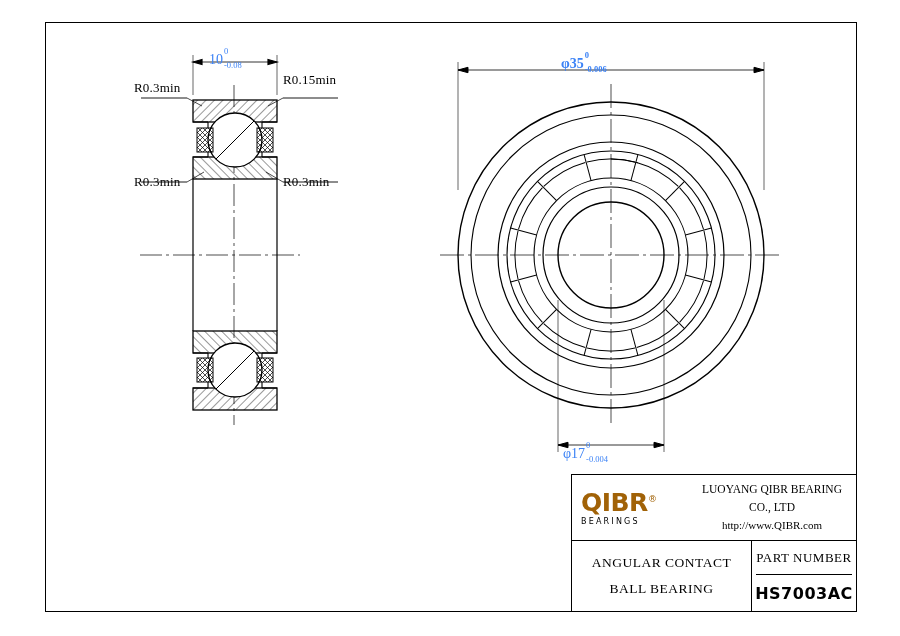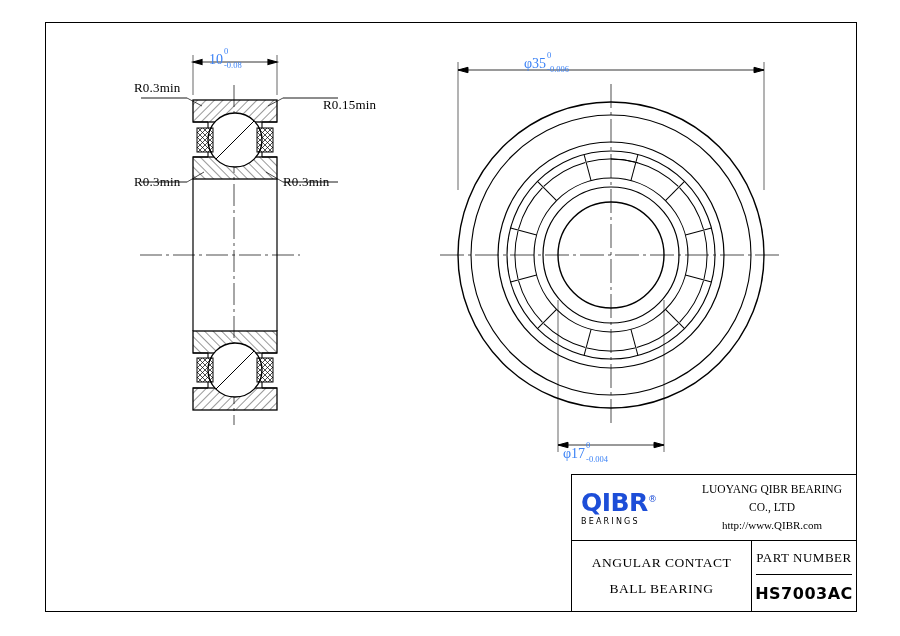--- a/index.html
+++ b/index.html
@@ -85,21 +85,21 @@
     width: 120px;
     padding-left: 9px;
     box-sizing: border-box;
   }
   .logo-main {
     font-family: "DejaVu Sans", sans-serif;
     font-weight: bold;
     font-size: 25px;
     letter-spacing: -0.5px;
     line-height: 1;
-    color: #1d4ed8;
+    color: #a16207;
   }
   .logo-main sup {
     font-size: 9px;
     vertical-align: super;
     font-weight: normal;
   }
   .logo-sub {
     font-family: "DejaVu Sans", sans-serif;
     font-size: 8px;
     letter-spacing: 2.2px;
@@ -356,29 +356,29 @@
 
       <line x1="558" y1="300" x2="558" y2="452" stroke-width="0.6"></line>
       <line x1="664" y1="300" x2="664" y2="452" stroke-width="0.6"></line>
       <line x1="558" y1="445" x2="664" y2="445" stroke-width="0.8"></line>
       <polygon points="558,445 568,442.3 568,447.7" fill="#000"></polygon>
       <polygon points="664,445 654,442.3 654,447.7" fill="#000"></polygon>
     </g>
   </svg>
 
   <div class="lbl" style="left:134px; top:80px;">R0.3min</div>
-  <div class="lbl" style="left:283px; top:97px;margin-left:40px;">R0.15min</div>
+  <div class="lbl" style="left:283px; top:72px;">R0.15min</div>
   <div class="lbl" style="left:134px; top:174px;">R0.3min</div>
   <div class="lbl" style="left:283px; top:174px;">R0.3min</div>
 
   <div class="dimstack" style="left:209px; top:52px;">
     <span class="base">10</span><span class="tolbox"><span class="up">0</span><span class="dn">-0.08</span></span>
   </div>
 
-  <div class="dimstack" style="left:524px; top:56px;">
+  <div class="dimstack" style="left:561px; top:56px;font-weight:bold;">
     <span class="base">φ</span><span class="base">35</span><span class="tolbox"><span class="up">0</span><span class="dn">-0.006</span></span>
   </div>
 
   <div class="dimstack" style="left:563px; top:426px;margin-top:20px;">
     <span class="base">φ</span><span class="base">17</span><span class="tolbox"><span class="up">0</span><span class="dn">-0.004</span></span>
   </div>
 
   <div class="titleblock">
     <div class="tb-row1">
       <div class="tb-logo">

